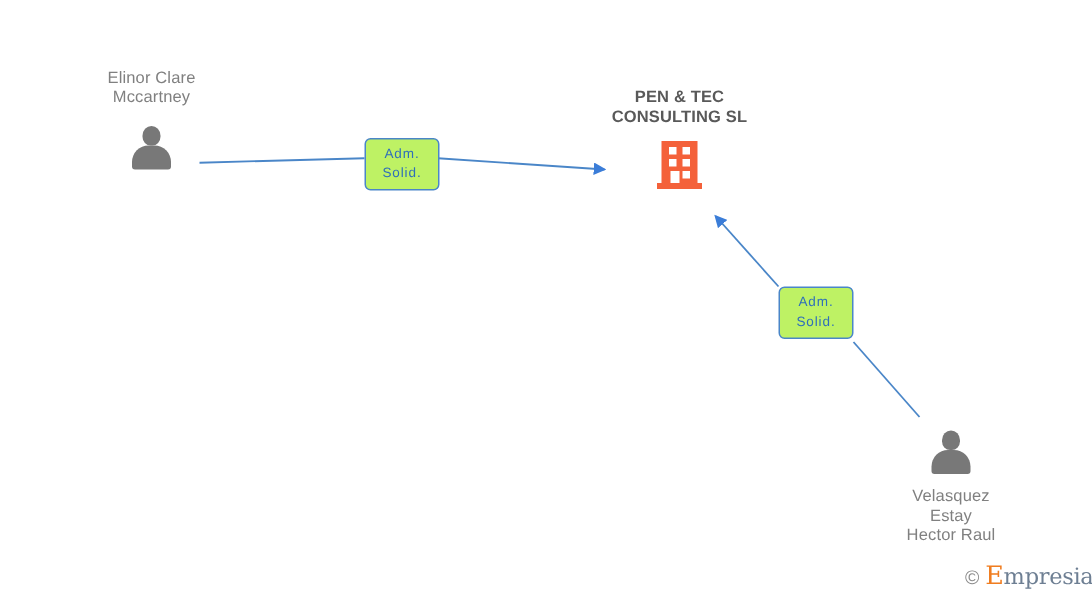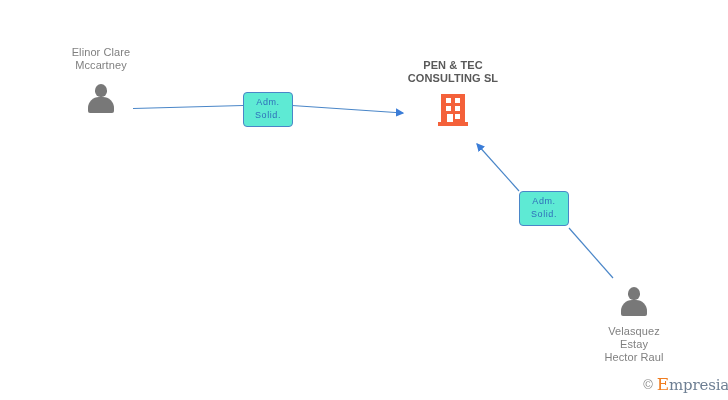--- a/index.html
+++ b/index.html
@@ -109,21 +109,21 @@
     height: 8px;
     background: #ffffff;
   }
 
   
   .rel-box {
     position: absolute;
     box-sizing: border-box;
     border: 1px solid #4a86c8;
     border-radius: 4px;
-    background: #5eead4;
+    background: #bef264;
     color: #2f6fba;
     font-size: 9px;
     line-height: 13px;
     text-align: center;
     padding: 3px 5px 4px 5px;
     letter-spacing: 0.6px;
     white-space: pre-line;
   }
 
   

